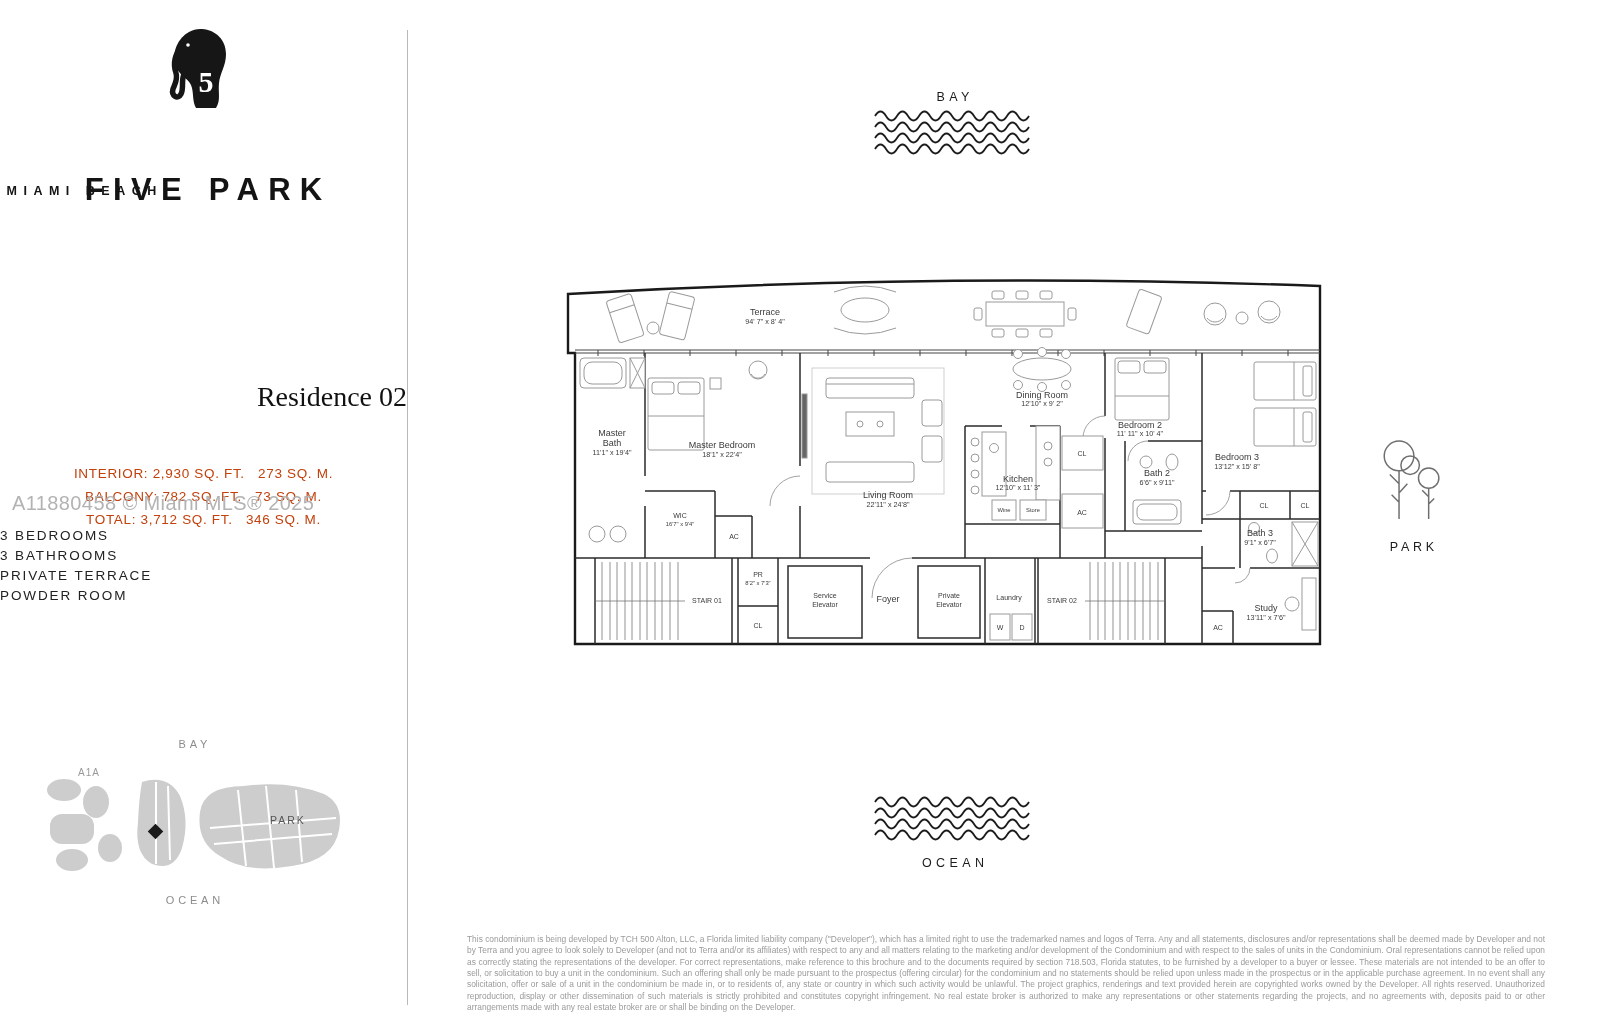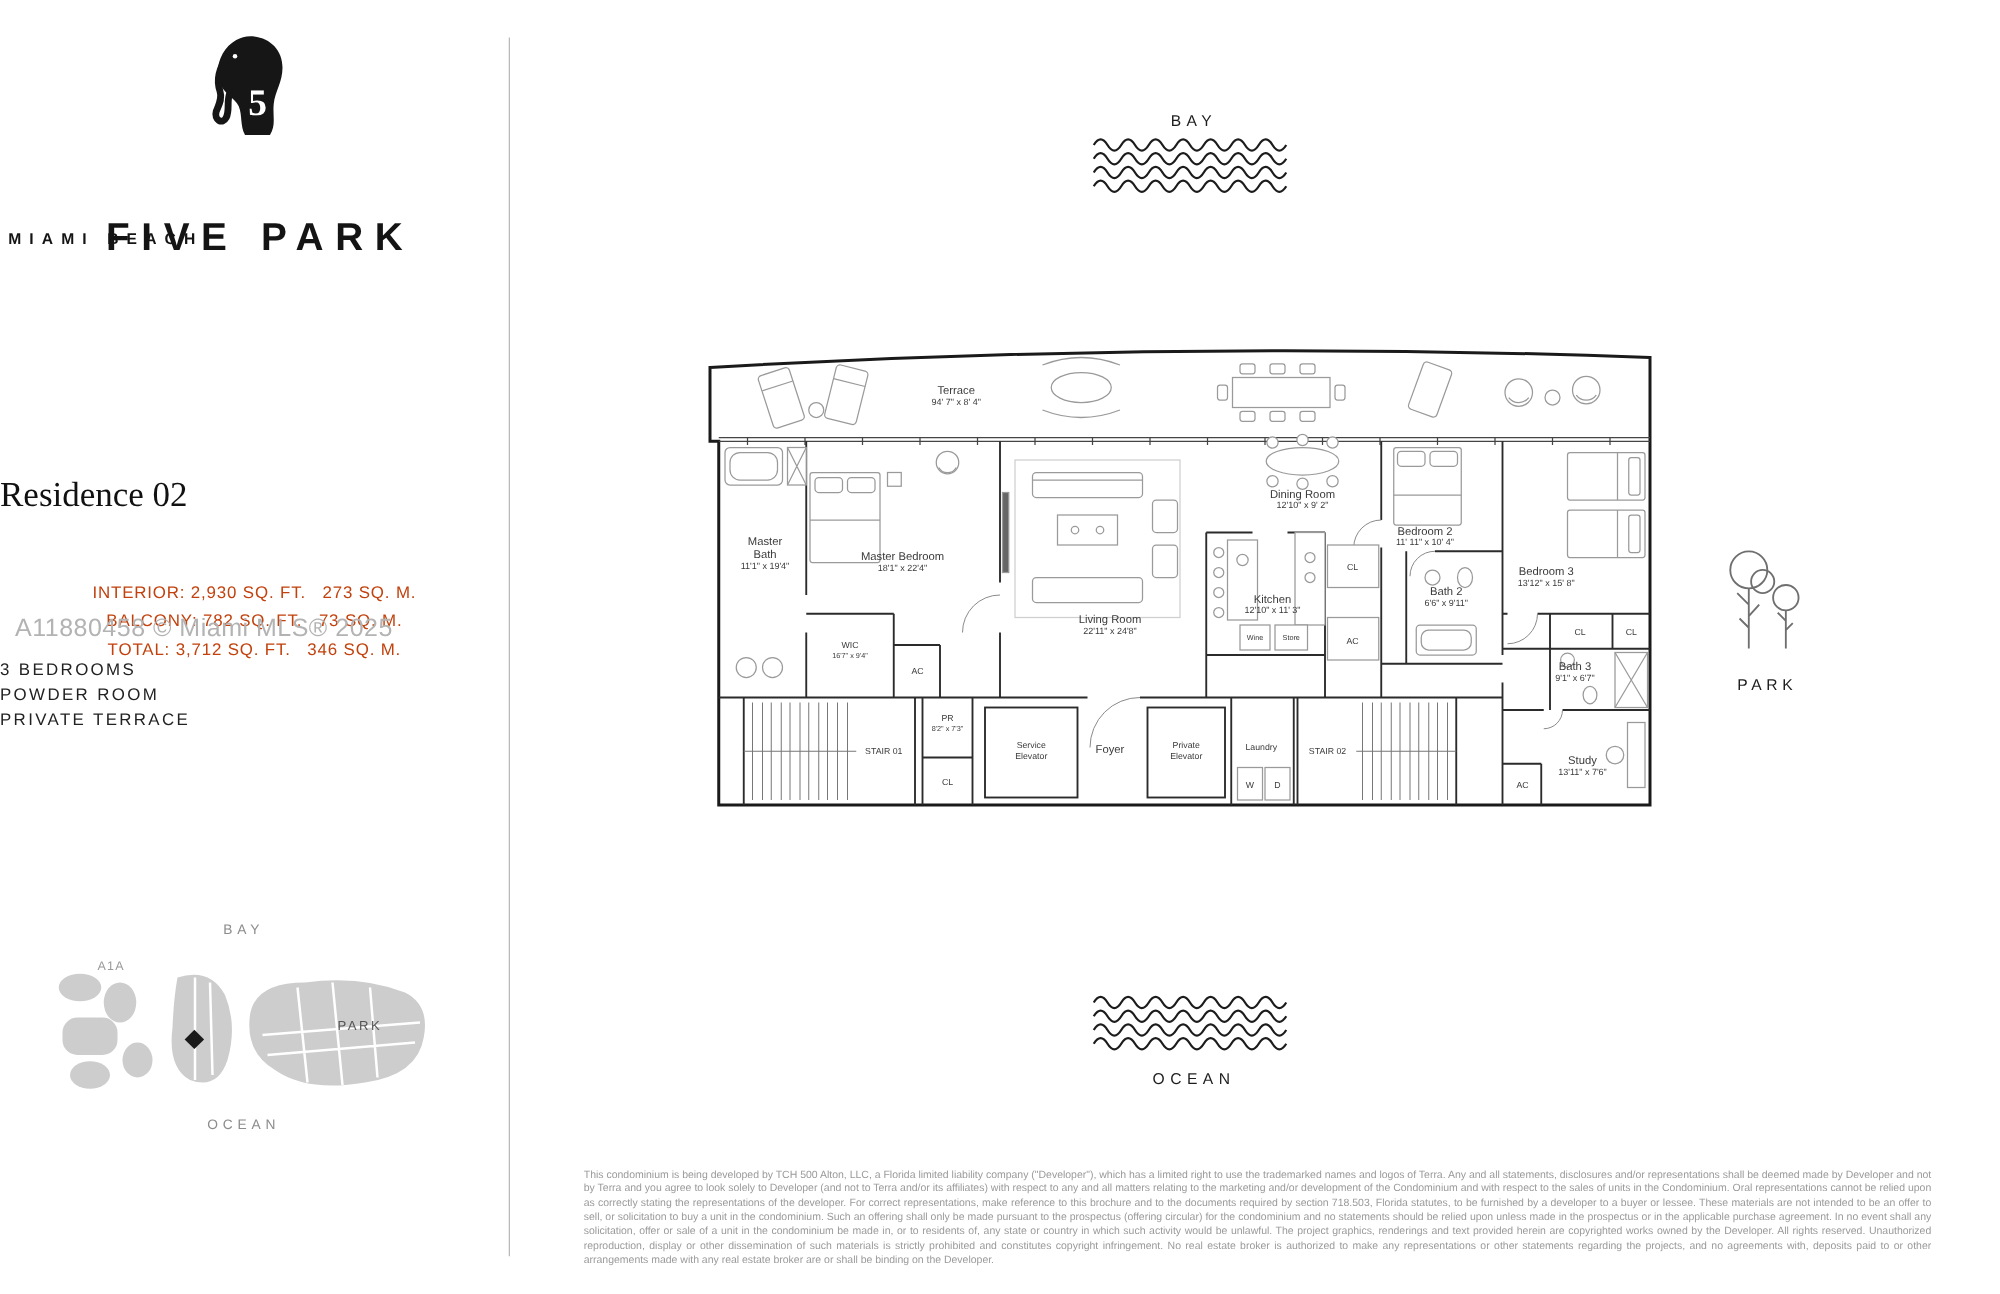--- a/index.html
+++ b/index.html
@@ -7,21 +7,21 @@
         font-family:"Liberation Sans",sans-serif;color:#1a1a1a;}
   .divider{position:absolute;left:407px;top:30px;width:1px;height:975px;background:#b9b9b9;}
 
   
   .left-panel{position:absolute;left:0;top:0;width:407px;height:100%;}
   .logo{position:absolute;left:168px;top:26px;width:64px;height:86px;}
   .brand-name{position:absolute;top:139px;width:100%;text-align:center;font-size:31px;
               font-weight:700;letter-spacing:0.30em;text-indent:0.30em;color:#141414;margin-top:33px;}
   .brand-tagline{position:absolute;top:184px;width:100%;font-size:12.5px;
               font-weight:700;letter-spacing:0.52em;text-indent:0.52em;color:#141414;}
-  .res-title{position:absolute;top:381px;width:100%;text-align:left;margin:0;
+  .res-title{position:absolute;top:381px;width:100%;text-align:right;margin:0;
               font-family:"Liberation Serif",serif;font-weight:400;font-size:28px;color:#111;}
   .stats{position:absolute;top:421px;width:100%;text-align:center;font-size:13.5px;
               letter-spacing:0.05em;line-height:1.7;color:#c2410c;margin-top:42px;}
   .watermark{position:absolute;left:12px;top:492px;font-size:20px;color:#b3b3b3;
               letter-spacing:0.02em;z-index:5;white-space:nowrap;}
   .features{position:absolute;top:526px;width:100%;text-align:left;font-size:13.5px;
               letter-spacing:0.14em;line-height:1.48;color:#222;}
 
   
   .minimap{position:absolute;left:38px;top:738px;width:310px;}
@@ -80,22 +80,23 @@
     <div class="stats">
       <div>INTERIOR: 2,930 SQ. FT.&nbsp;&nbsp;&nbsp;273 SQ. M.</div>
       <div>BALCONY: 782 SQ. FT.&nbsp;&nbsp;&nbsp;73 SQ. M.</div>
       <div>TOTAL: 3,712 SQ. FT.&nbsp;&nbsp;&nbsp;346 SQ. M.</div>
     </div>
 
     <div class="watermark">A11880458 © Miami MLS® 2025</div>
 
     <div class="features">
       <div>3 BEDROOMS</div>
+      <div>3 BATHROOMS</div>
+      <div>PRIVATE TERRACE</div>
       <div>POWDER ROOM</div>
-      <div>PRIVATE TERRACE</div>
     </div>
 
     <div class="minimap">
       <div class="mm-label">BAY</div>
       <svg width="310" height="130" viewBox="0 0 310 130">
         <g fill="#cdcdcd">
           <ellipse cx="26" cy="34" rx="17" ry="11"></ellipse>
           <ellipse cx="58" cy="46" rx="13" ry="16"></ellipse>
           <rect x="12" y="58" width="44" height="30" rx="12"></rect>
           <ellipse cx="34" cy="104" rx="16" ry="11"></ellipse>

